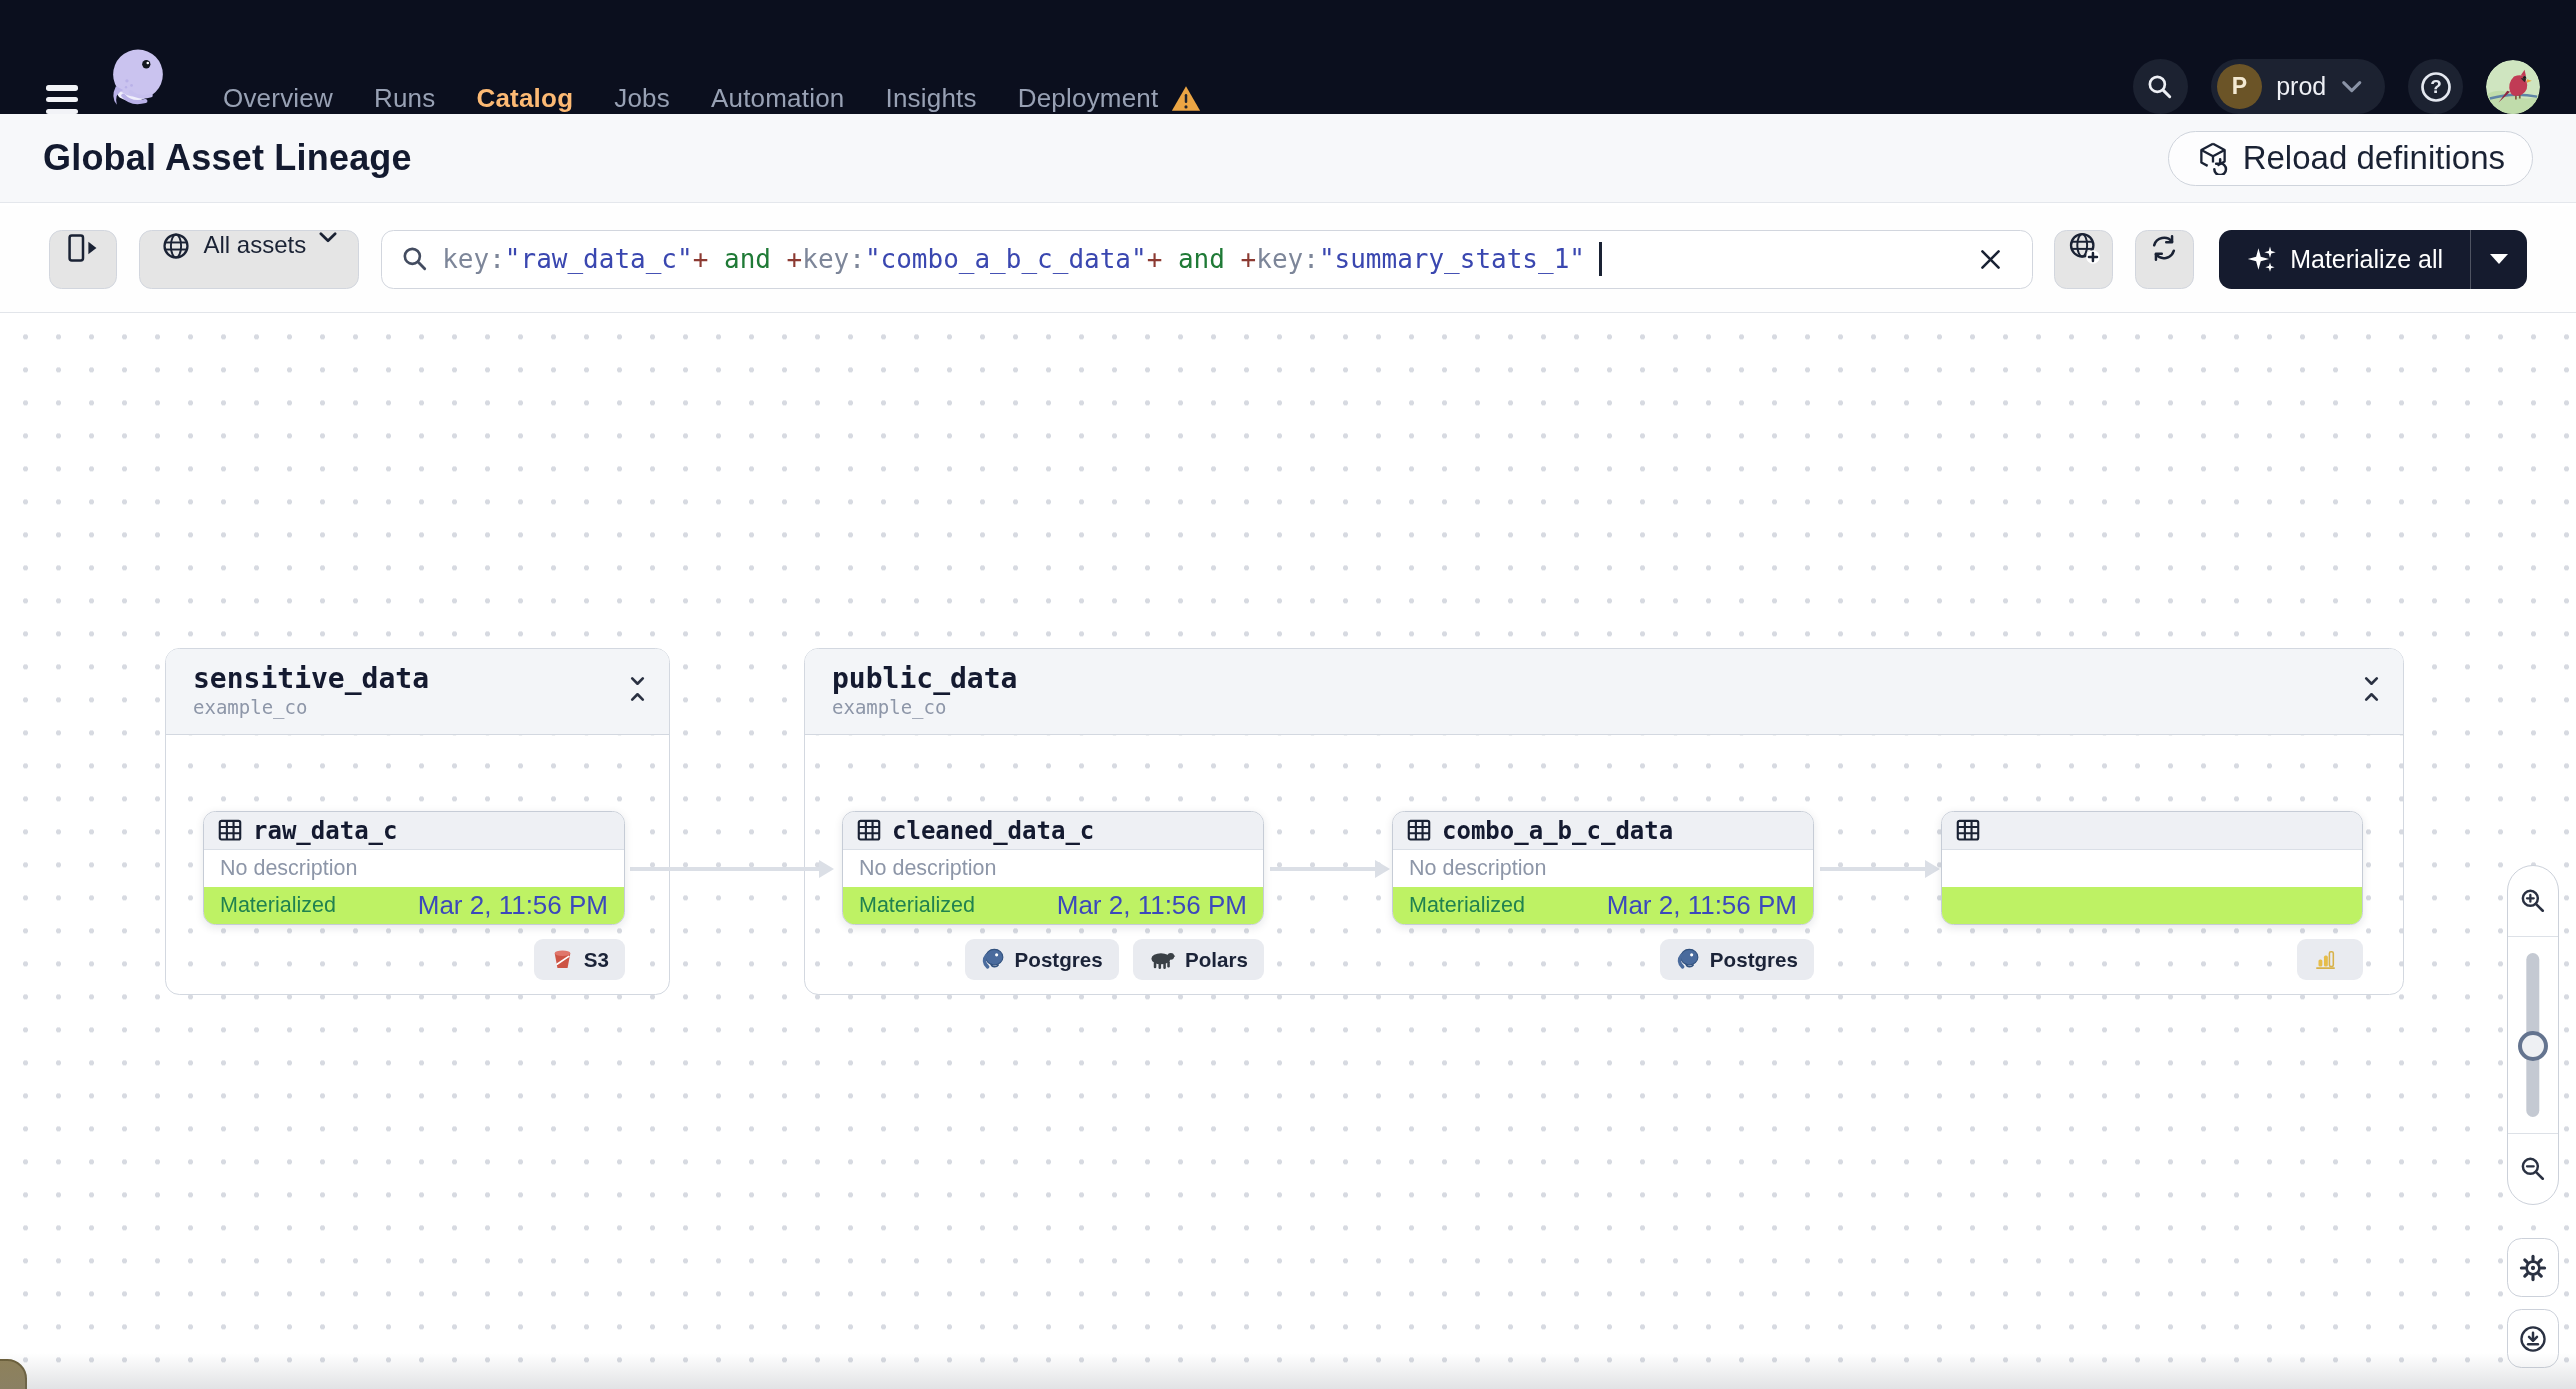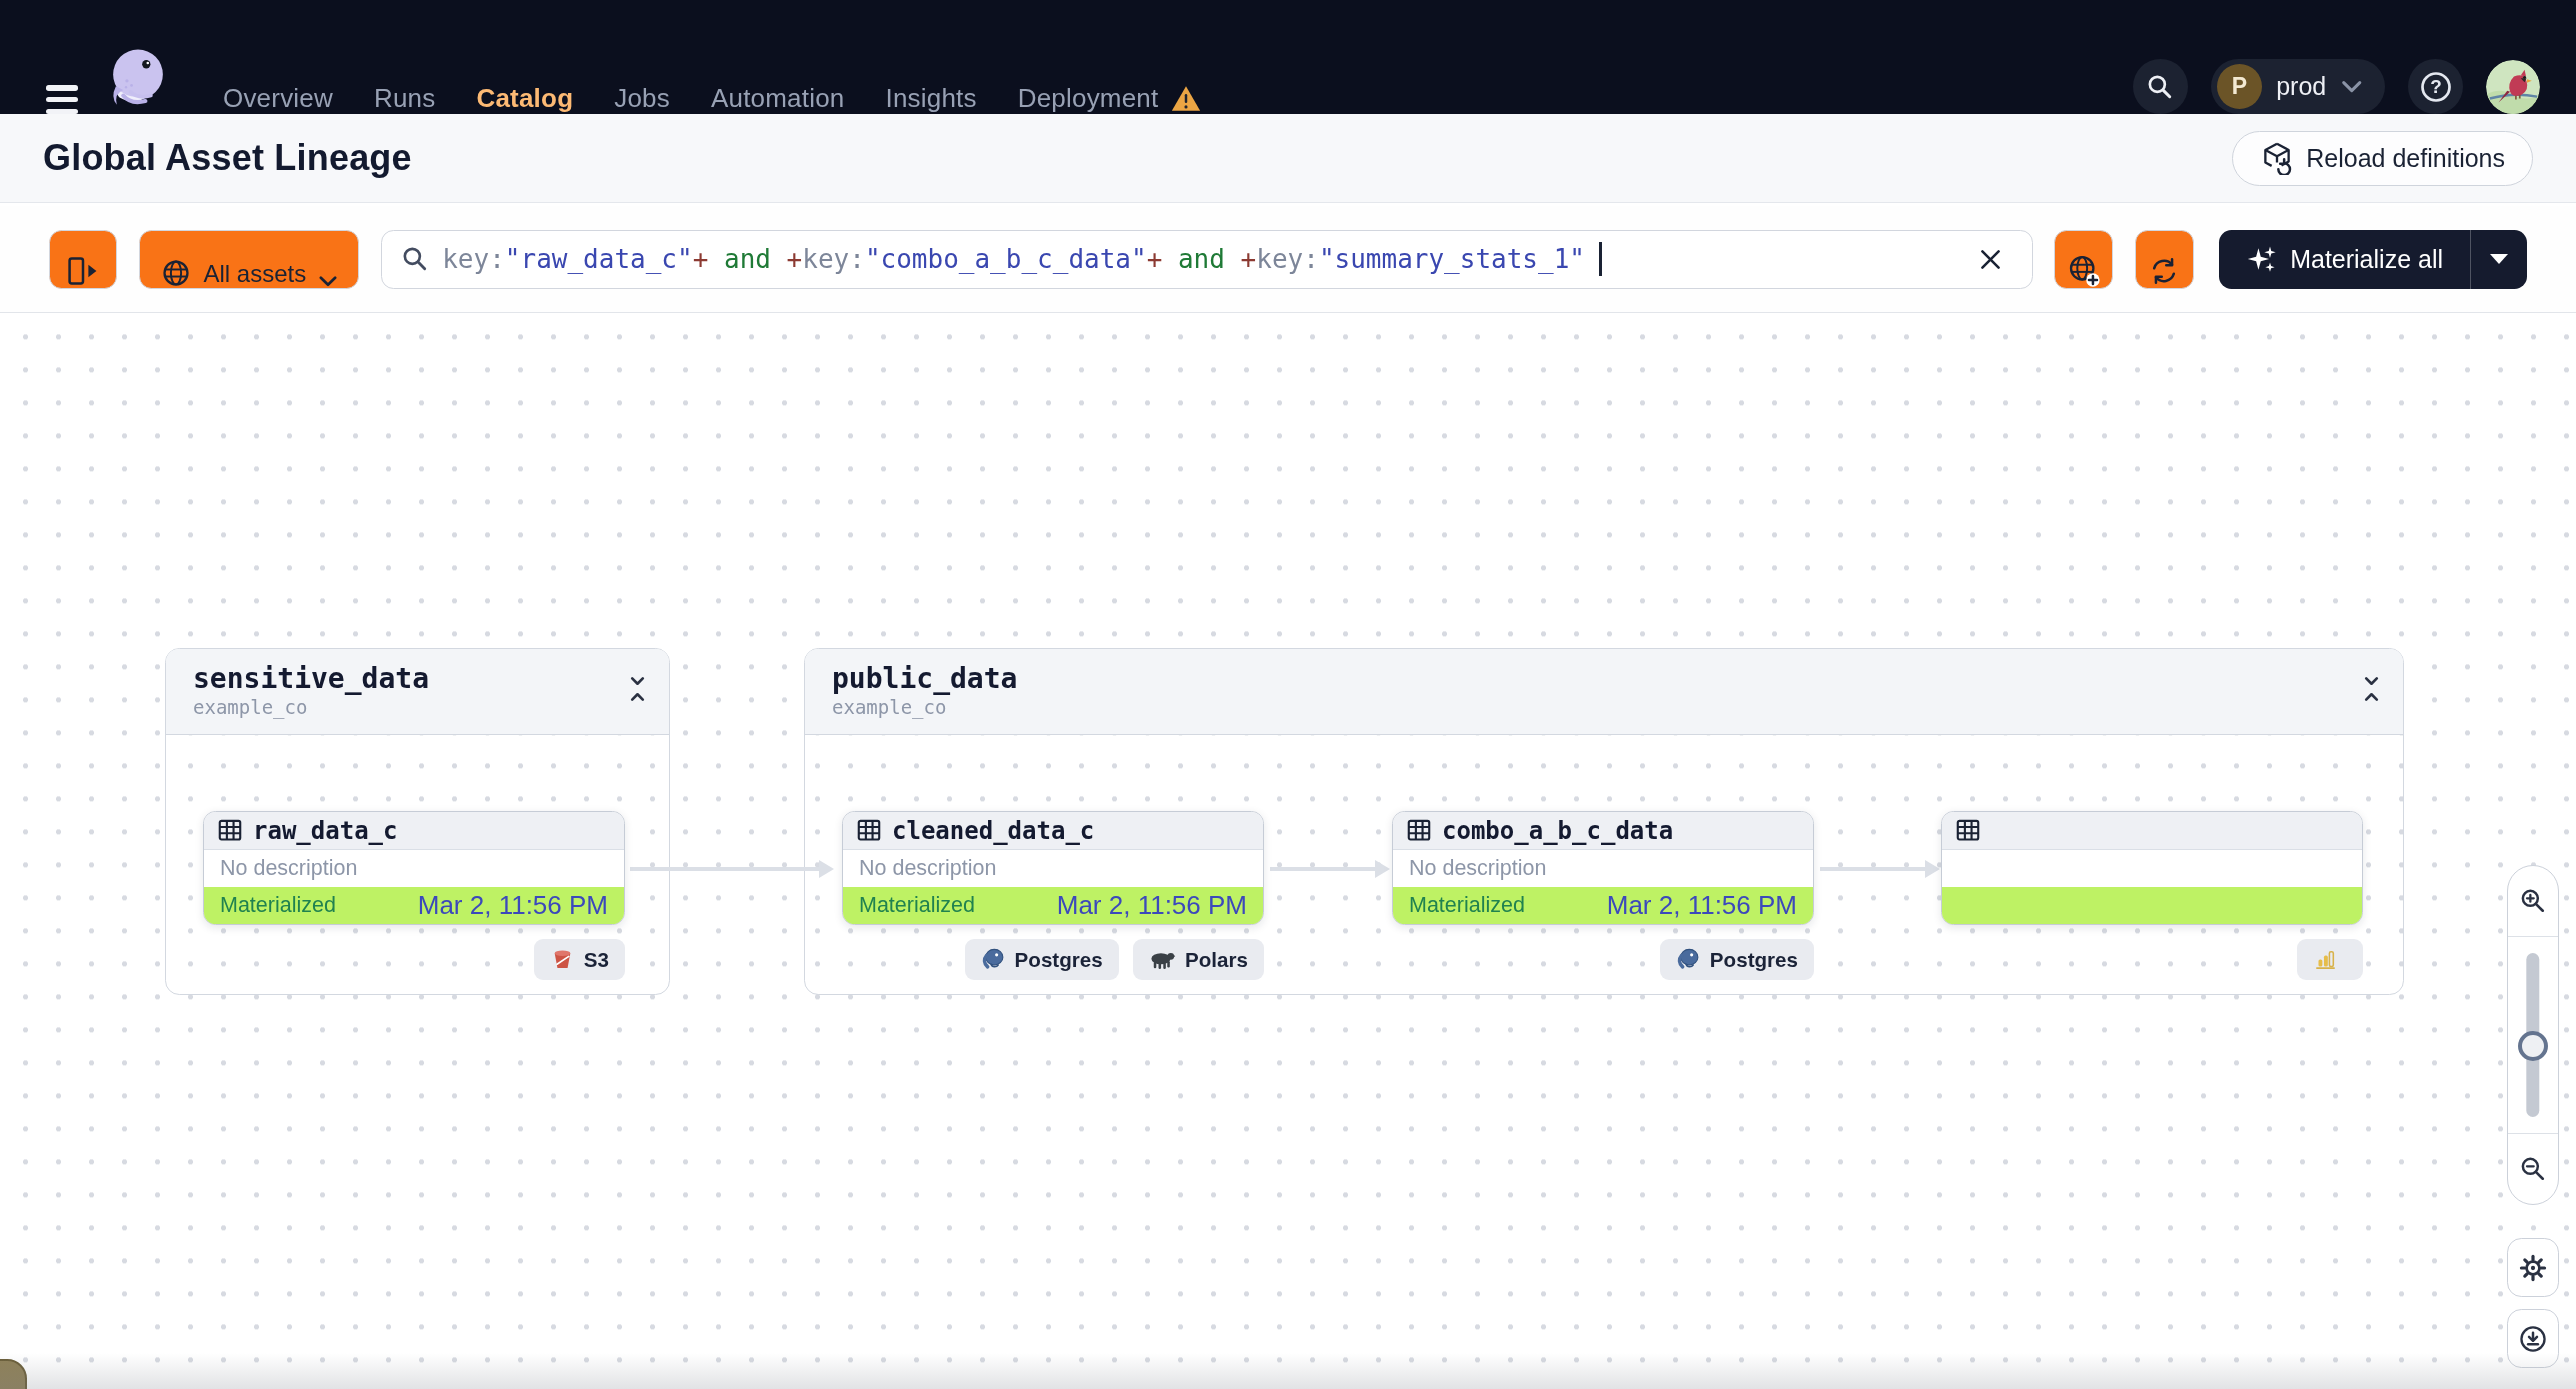--- a/index.html
+++ b/index.html
@@ -25,27 +25,27 @@
   .env-avatar { width:45px; height:45px; border-radius:50%; background:#6b5427; color:#f3e9d2;
                 font-size:23px; font-weight:700; display:flex; align-items:center; justify-content:center; }
   .env-label { color:#eef0f5; font-size:25px; }
   .user-avatar { width:54px; height:54px; border-radius:50%; overflow:hidden; cursor:pointer; }
 
   
   .page-header { position:absolute; left:0; top:114px; width:100%; height:89px; background:#f7f8fa;
                  border-bottom:1.8px solid #e4e7ec; display:flex; align-items:center; padding:0 43px; }
   .page-title { font-size:36px; font-weight:700; color:#131a2f; letter-spacing:0.2px; }
   .reload-btn { margin-left:auto; height:55px; border:1.8px solid #cfd4dc; border-radius:28px; background:#fdfdfe;
-                display:flex; align-items:center; gap:12.5px; padding:0 27px; font-size:25px; color:#1a2234; cursor:pointer; }
+                display:flex; align-items:center; gap:12.5px; padding:0 27px; font-size:33px; color:#1a2234; cursor:pointer; }
 
   
   .filter-bar { position:absolute; left:0; top:206px; width:100%; height:107px; background:#fefefe;
                 border-bottom:1.8px solid #e2e5ea; display:flex; align-items:center; padding:0 49px; gap:21.5px; }
-  .fbtn { height:59px; border:1.8px solid #d2d6de; border-radius:12.5px; background:#f97316; display:flex;
-          align-items:flex-end; justify-content:center; cursor:pointer; }
+  .fbtn { height:59px; border:1.8px solid #d2d6de; border-radius:12.5px; background:#e5e5e5; display:flex;
+          align-items:flex-start; justify-content:center; cursor:pointer; }
   .toggle-btn { width:68px; }
   .scope-btn { padding:0 21.5px; gap:12.5px; font-size:24px; color:#1a2234; }
   .search-box { flex:1; height:59px; border:1.8px solid #d2d6de; border-radius:12.5px; background:#fff;
                 display:flex; align-items:center; padding:0 18px; gap:12.5px; max-width:1707px; }
   .query { font-family:"DejaVu Sans Mono", monospace; font-size:26px; white-space:nowrap; overflow:hidden; }
   .q-key { color:#7d8699; }
   .q-string { color:#3a47b0; }
   .q-plus { color:#8c3a32; }
   .q-op { color:#1f7a36; white-space:pre; }
   .caret { display:inline-block; width:2.7px; height:34px; background:#1a2234; vertical-align:middle; margin-left:1.8px; }

